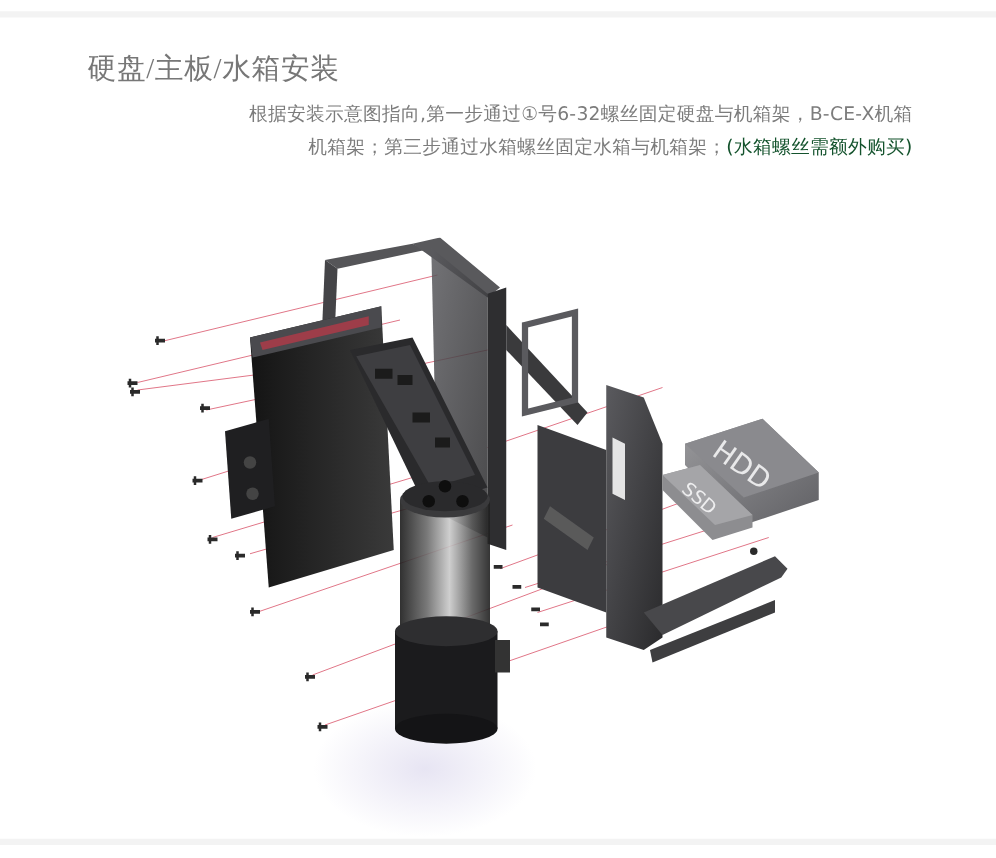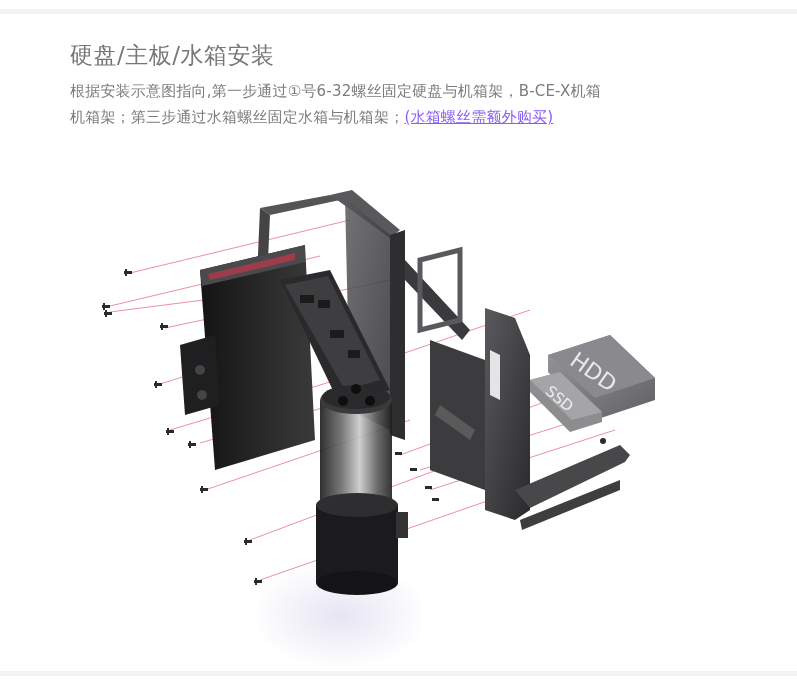--- a/index.html
+++ b/index.html
@@ -2,23 +2,23 @@
 <html><head>
 <meta charset="utf-8">
 <style>
   html, body { margin: 0; padding: 0; background: #ffffff; }
   body { width: 797px; height: 686px; position: relative; overflow: hidden;
          font-family: "DejaVu Sans", "Liberation Sans", sans-serif; }
   .strip { position: absolute; left: 0; width: 797px; height: 5px; background: #f3f3f3; }
   .strip.top { top: 9px; }
   .strip.bottom { top: 671px; }
   .content { position: absolute; left: 70px; top: 38px; width: 660px; }
-  .title { font-size: 23px; color: #777777; letter-spacing: 0.5px; line-height: 34px; margin: 0; font-weight: normal; }
-  .desc { margin-top: 6px; font-size: 15px; line-height: 26px; color: #7c7c7c; letter-spacing: 0.2px; }
-  .desc .warn { color: #8b5cf6; text-decoration: underline; }
+  .title { font-size: 23px; color: #777777; letter-spacing: 0.5px; line-height: 34px; margin: 0; font-weight: normal; font-family: Liberation Serif, serif; }
+  .desc { margin-top: 6px; font-size: 15px; line-height: 26px; color: #7c7c7c; letter-spacing: 0.2px; text-align: right; }
+  .desc .warn { color: #14532d; }
   .figure { position: absolute; left: 90px; top: 190px; width: 620px; height: 460px; }
   .figure svg { width: 100%; height: 100%; display: block; }
   .shadow-bottom { position: absolute; left: 250px; top: 560px; width: 180px; height: 110px;
      background: radial-gradient(ellipse at center, rgba(225,222,240,0.8) 0%, rgba(255,255,255,0) 70%); }
 </style>
 </head>
 <body>
 
 <div class="strip top"></div>
 

